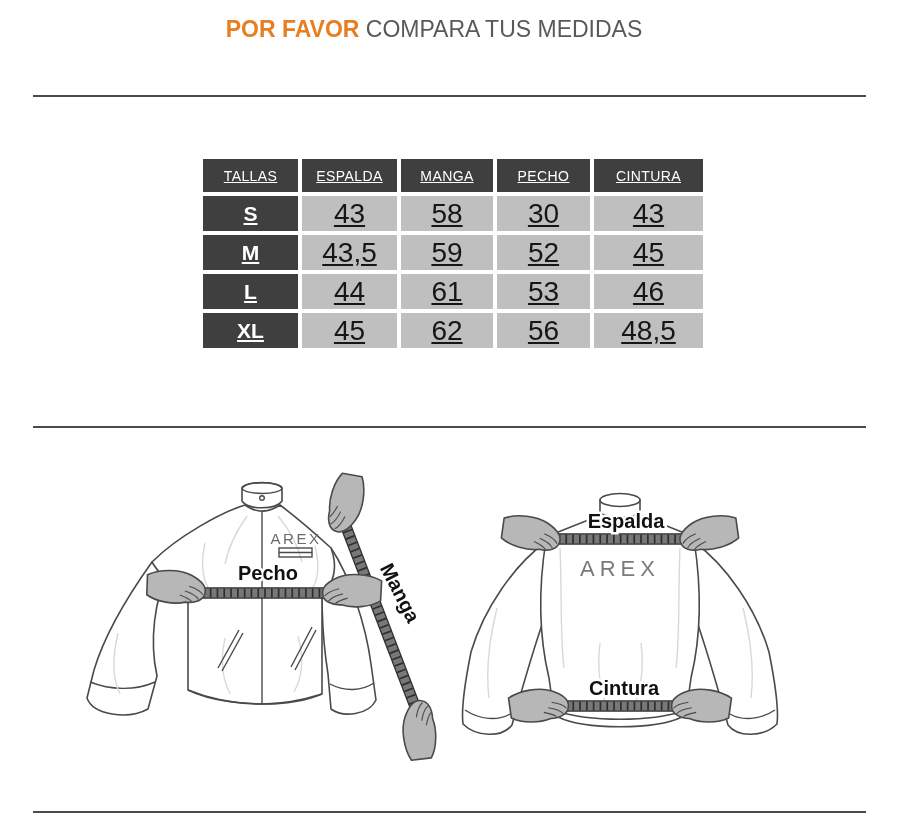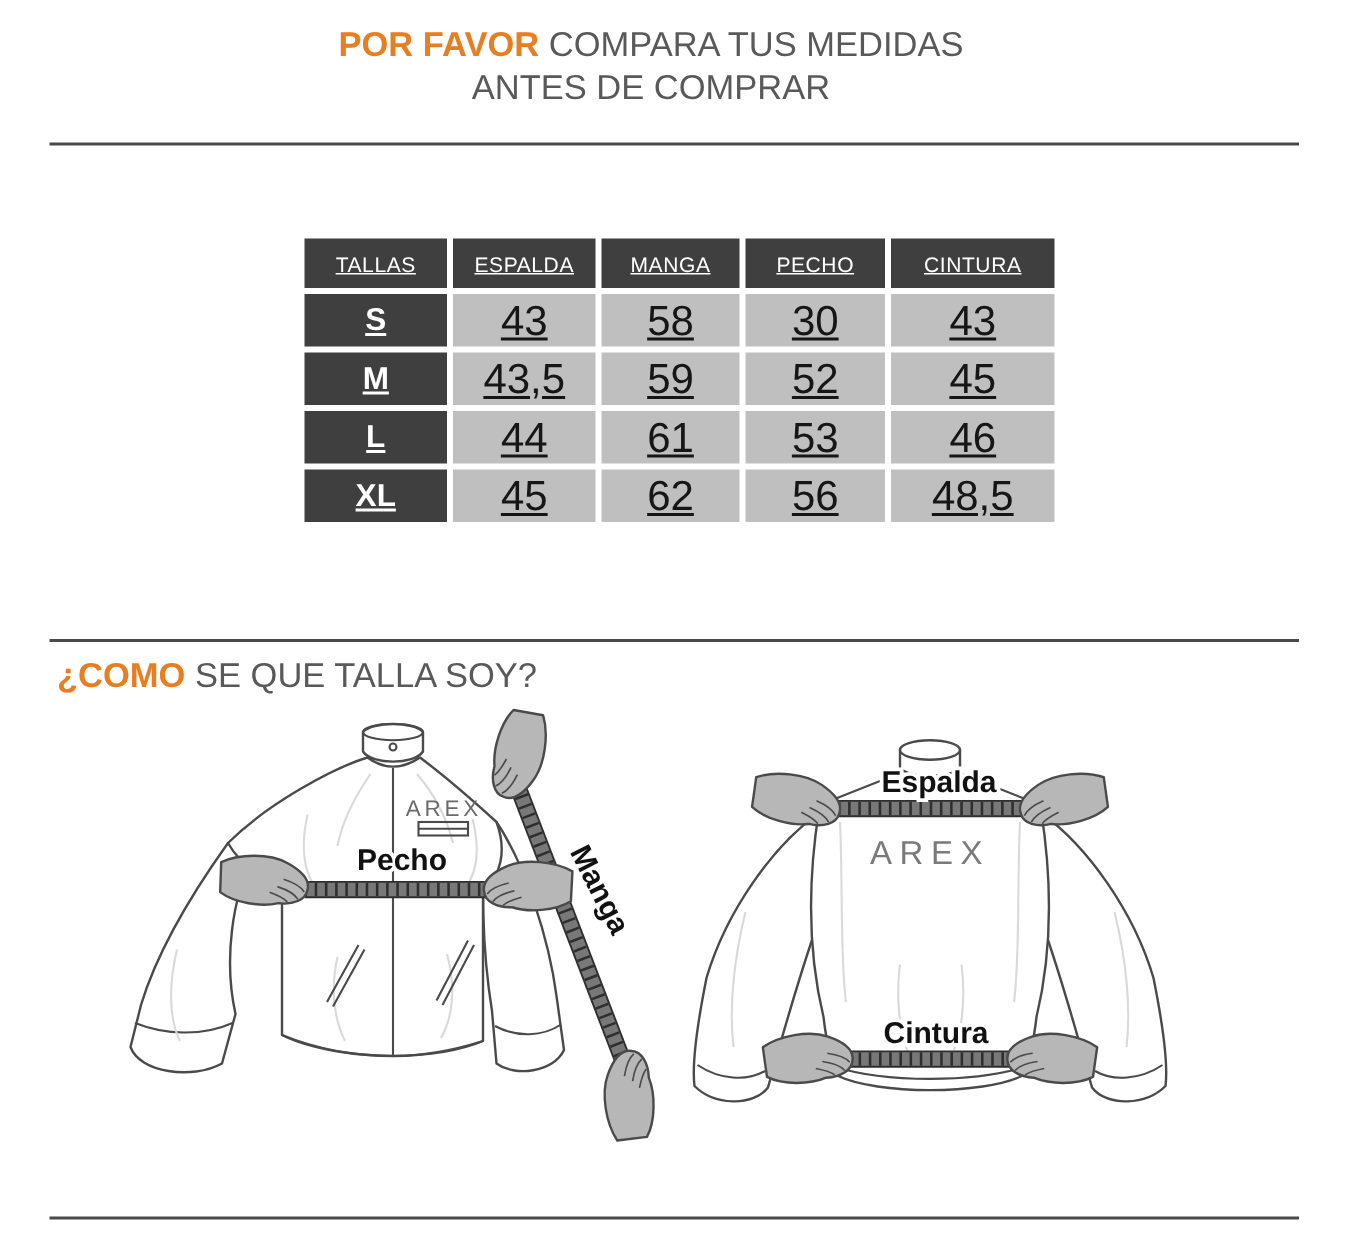--- a/index.html
+++ b/index.html
@@ -35,21 +35,20 @@
   .brand-lg{font-family:"Liberation Sans",sans-serif;font-size:22px;letter-spacing:5px;
     fill:#7a7a7a;text-anchor:middle;}
 </style>
 </head>
 <body>
 
 <div class="canvas">
 
   <div class="title-wrap">
     <div><span class="hl">POR FAVOR</span> <span>COMPARA TUS MEDIDAS</span></div>
-    <div>ANTES DE COMPRAR</div>
   </div>
 
   <div class="divider d1"></div>
 
 
   <table class="sizes">
     <colgroup>
         <col style="width:95px">
         <col style="width:95px">
         <col style="width:92px">
@@ -90,21 +89,20 @@
         <td class="val">45</td>
         <td class="val">62</td>
         <td class="val">56</td>
         <td class="val">48,5</td>
       </tr>
     </tbody>
   </table>
 
   <div class="divider d2"></div>
 
-  <div class="sec-h sh2"><span class="hl">¿COMO</span> <span>SE QUE TALLA SOY?</span></div>
 
   <svg class="diagram" width="902" height="310" viewBox="0 0 902 310">
     <defs>
       <g id="hand">
         <path class="hand-shape" d="M-36,-13 C-24,-19 -4,-20 8,-14 C18,-9 24,-3 22,4 C21,10 13,14 3,13 C-8,16 -26,14 -36,7 Z"></path>
         <path class="hand-lines" d="M6,-3 C13,-1 18,2 20,5 M2,2 C9,4 14,7 16,10 M-3,6 C3,8 7,10 9,12"></path>
       </g>
     </defs>
 
     <g>

